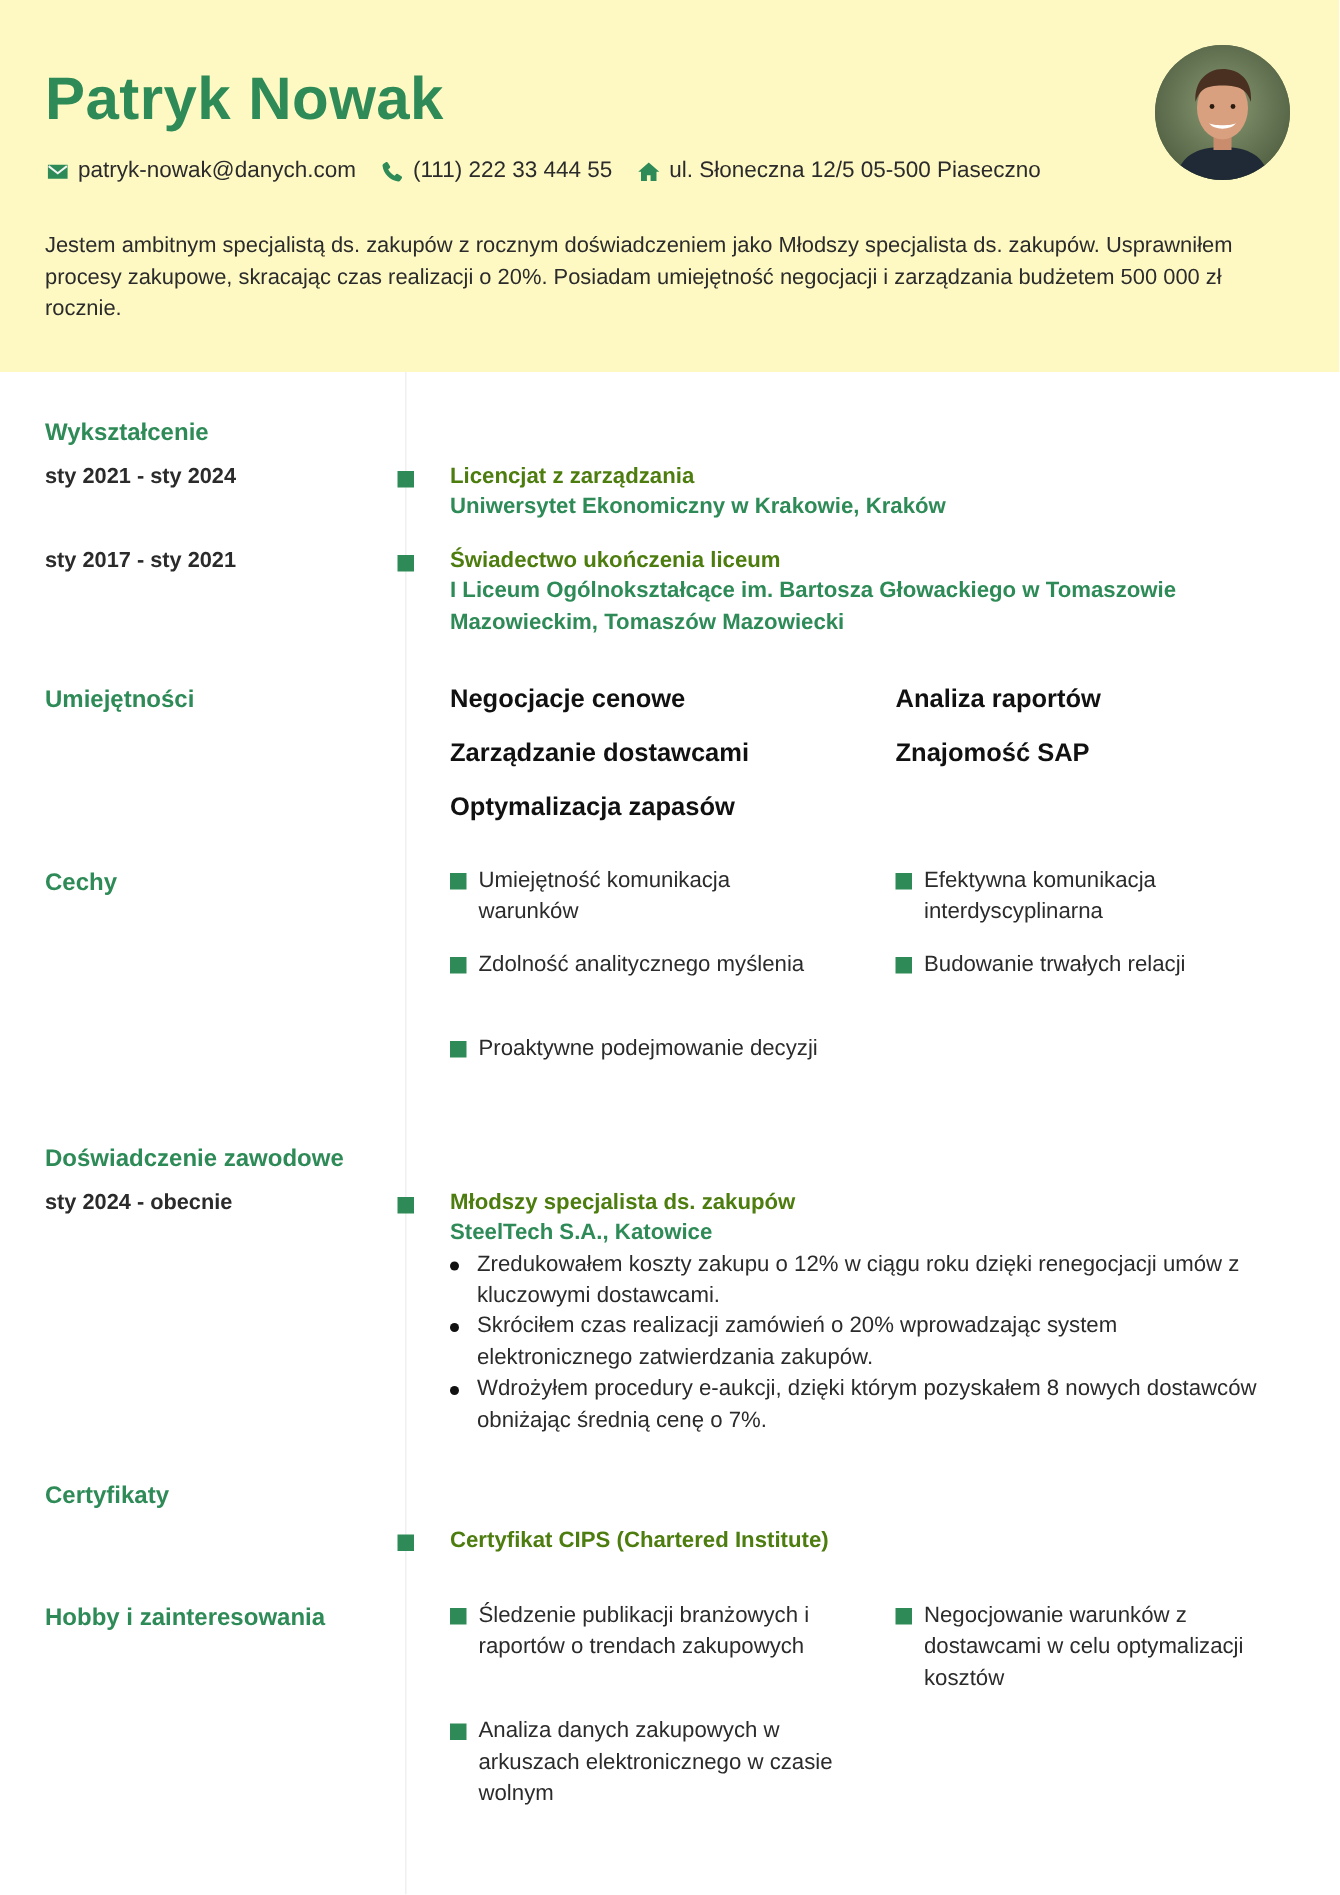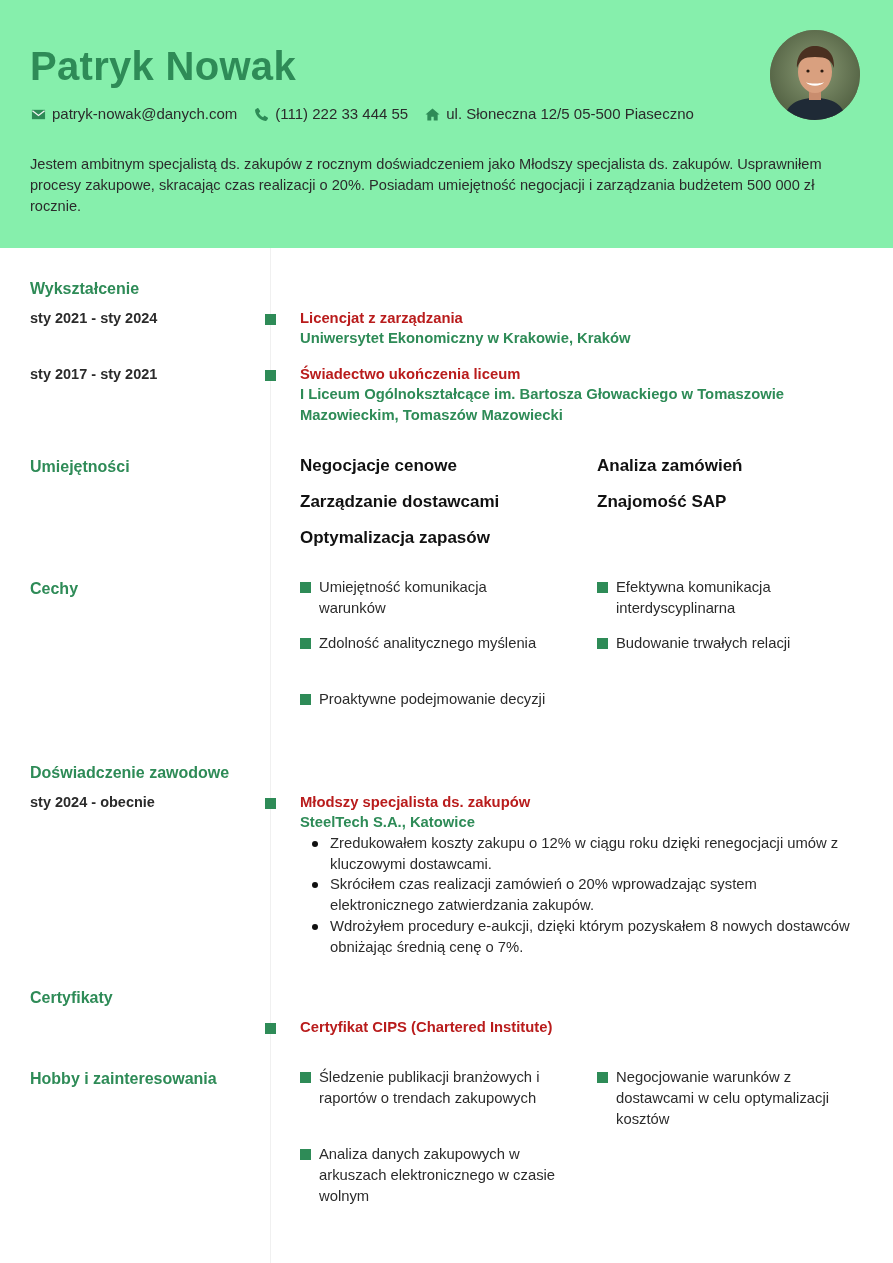--- a/index.html
+++ b/index.html
@@ -1,43 +1,43 @@
 <!DOCTYPE html>
 <html><head>
 <meta charset="utf-8">
 <style>
   * { box-sizing: border-box; margin: 0; padding: 0; }
   html, body { width: 893px; height: 1263px; background: #ffffff; overflow: hidden; }
   body { font-family: "Liberation Sans", "DejaVu Sans", sans-serif; color: #222222; position: relative; }
 
-  .header { position: absolute; left: 0; top: 0; width: 893px; height: 248px; background: #86efac; }
+  .header { position: absolute; left: 0; top: 0; width: 893px; height: 248px; background: #fef9c3; }
   .name { position: absolute; left: 30px; top: 42px; font-size: 40px; font-weight: bold; color: #2e8b57; letter-spacing: 0.3px; line-height: 48px; }
   .contacts { position: absolute; left: 30px; top: 104px; display: flex; align-items: center; font-size: 15px; color: #2b2b2b; line-height: 20px; }
   .contact { display: flex; align-items: center; margin-right: 16px; }
   .contact .ic { width: 16px; height: 16px; margin-right: 6px; display: inline-flex; align-items: center; justify-content: center; }
   .contact .ic svg { width: 15px; height: 15px; fill: #2e8b57; }
   .photo { position: absolute; left: 770px; top: 30px; width: 90px; height: 90px; border-radius: 50%; overflow: hidden; background: #6b7a5a; }
   .photo svg { width: 90px; height: 90px; display: block; }
   .summary { position: absolute; left: 30px; top: 154px; width: 830px; font-size: 14.6px; line-height: 21px; color: #2b2b2b; }
 
   .divider { position: absolute; left: 270px; top: 248px; width: 1px; height: 1015px; background: #f0f0f0; }
 
   .sec-title { position: absolute; left: 30px; font-size: 16px; font-weight: bold; color: #2e8b57; line-height: 20px; }
   .date { position: absolute; left: 30px; font-size: 14.5px; font-weight: bold; color: #2b2b2b; line-height: 20px; }
   .marker { position: absolute; left: 265px; width: 11px; height: 11px; background: #2e8b57; }
   .entry { position: absolute; left: 300px; width: 560px; }
-  .entry-title { font-size: 14.8px; font-weight: bold; color: #b91c1c; line-height: 20px; }
+  .entry-title { font-size: 14.8px; font-weight: bold; color: #4d7c0f; line-height: 20px; }
   .entry-sub { font-size: 14.8px; font-weight: bold; color: #2e8b57; line-height: 21px; }
 
   .skill { position: absolute; font-size: 17px; font-weight: bold; color: #111111; line-height: 20px; }
 
   .bullet-item { position: absolute; display: flex; font-size: 14.8px; line-height: 21px; color: #2b2b2b; }
   .bullet-item .sq { width: 11px; height: 11px; background: #2e8b57; margin-top: 5px; margin-right: 8px; flex: 0 0 11px; }
 
-  .achievements { position: absolute; left: 310px; top: 833px; width: 550px; list-style: none; font-size: 14.8px; line-height: 20.7px; color: #2b2b2b; }
+  .achievements { position: absolute; left: 298px; top: 833px; width: 550px; list-style: none; font-size: 14.8px; line-height: 20.7px; color: #2b2b2b; }
   .achievements li { position: relative; padding-left: 20px; }
   .achievements li::before { content: ""; position: absolute; left: 2px; top: 8px; width: 6px; height: 6px; border-radius: 50%; background: #111; }
 </style>
 </head>
 <body>
 
 <div class="header">
   <div class="name">Patryk Nowak</div>
 
   <div class="contacts">
@@ -103,21 +103,21 @@
 
 <div class="date" style="top:364px;">sty 2017 - sty 2021</div>
 <div class="marker" style="top:370px;"></div>
 <div class="entry" style="top:364px; width:560px;">
   <div class="entry-title">Świadectwo ukończenia liceum</div>
   <div class="entry-sub">I Liceum Ogólnokształcące im. Bartosza Głowackiego w Tomaszowie Mazowieckim, Tomaszów Mazowiecki</div>
 </div>
 
 <div class="sec-title" style="top:457px;">Umiejętności</div>
 <div class="skill" style="left:300px; top:456px;">Negocjacje cenowe</div>
-<div class="skill" style="left:597px; top:456px;">Analiza zamówień</div>
+<div class="skill" style="left:597px; top:456px;">Analiza raportów</div>
 <div class="skill" style="left:300px; top:492px;">Zarządzanie dostawcami</div>
 <div class="skill" style="left:597px; top:492px;">Znajomość SAP</div>
 <div class="skill" style="left:300px; top:528px;">Optymalizacja zapasów</div>
 
 <div class="sec-title" style="top:579px;">Cechy</div>
 <div class="bullet-item" style="left:300px; top:577px; width:250px;">
   <span class="sq"></span>
   <span>Umiejętność komunikacja warunków</span>
 </div>
 <div class="bullet-item" style="left:597px; top:577px; width:240px;">

